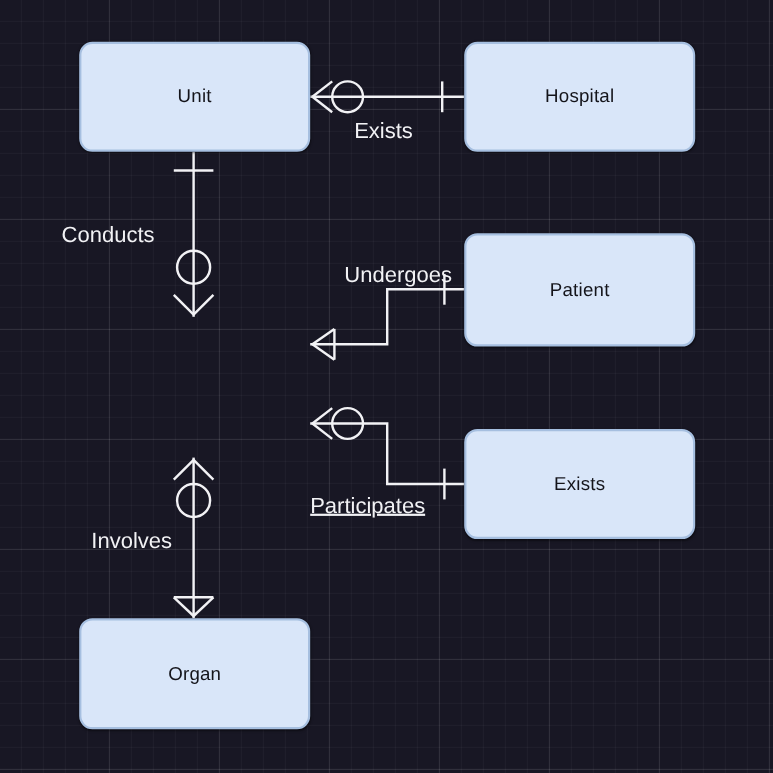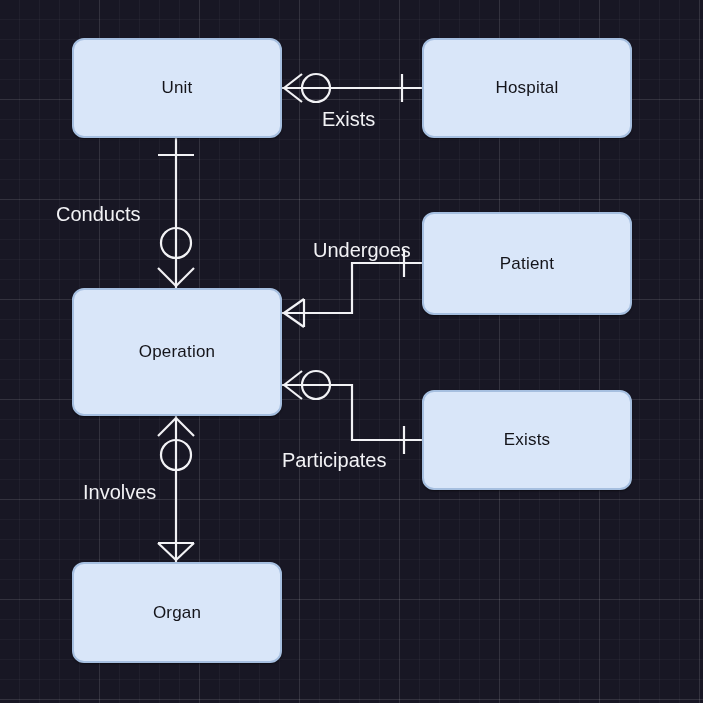--- a/index.html
+++ b/index.html
@@ -132,39 +132,36 @@
   </svg>
 
   <div class="entity" style="left:72px; top:38px; width:210px; height:100px;">
     <span class="entity-label">Unit</span>
   </div>
 
   <div class="entity" style="left:422px; top:38px; width:210px; height:100px;">
     <span class="entity-label">Hospital</span>
   </div>
 
-  <div class="entity" style="left:72px; top:288px; width:210px; height:128px;">
-    <span class="entity-label">Operation</span>
-  </div>
 
   <div class="entity" style="left:422px; top:212px; width:210px; height:103px;text-align:right;">
     <span class="entity-label">Patient</span>
   </div>
 
   <div class="entity" style="left:422px; top:390px; width:210px; height:100px;">
     <span class="entity-label">Exists</span>
   </div>
 
   <div class="entity" style="left:72px; top:562px; width:210px; height:101px;">
     <span class="entity-label">Organ</span>
   </div>
 
   <div class="edge-label" style="left:322px; top:108px;">Exists</div>
 
   <div class="edge-label" style="left:56px; top:203px;">Conducts</div>
 
   <div class="edge-label" style="left:277px; top:239px;margin-left:36px;">Undergoes</div>
 
-  <div class="edge-label" style="left:282px; top:449px;">Participates</div>
+  <div class="edge-label" style="left:282px; top:449px;text-decoration:underline;">Participates</div>
 
   <div class="edge-label" style="left:83px; top:481px;">Involves</div>
 
 </div>
 
 </body></html>

